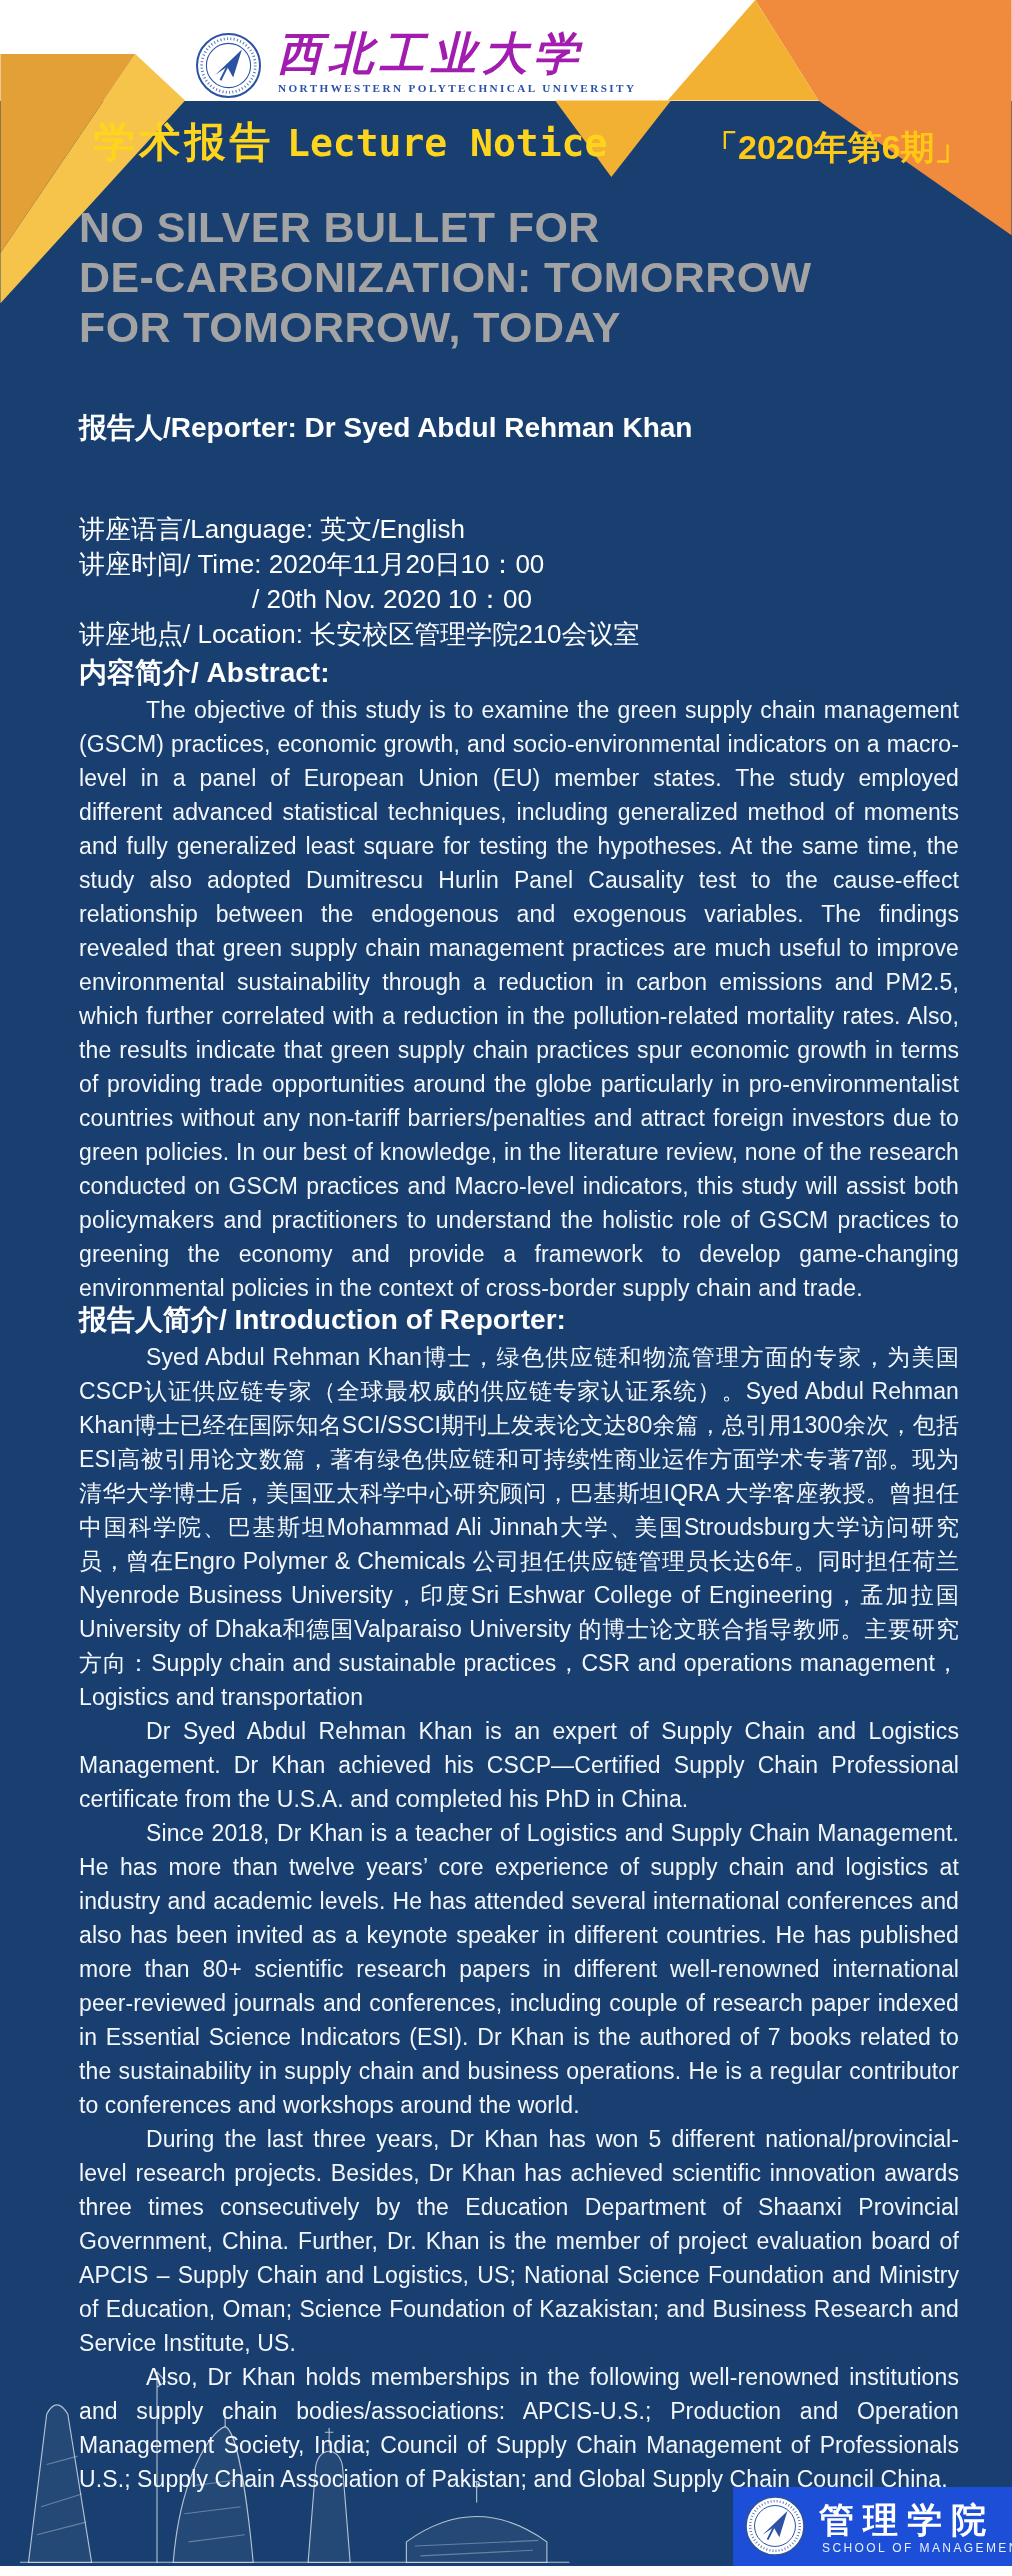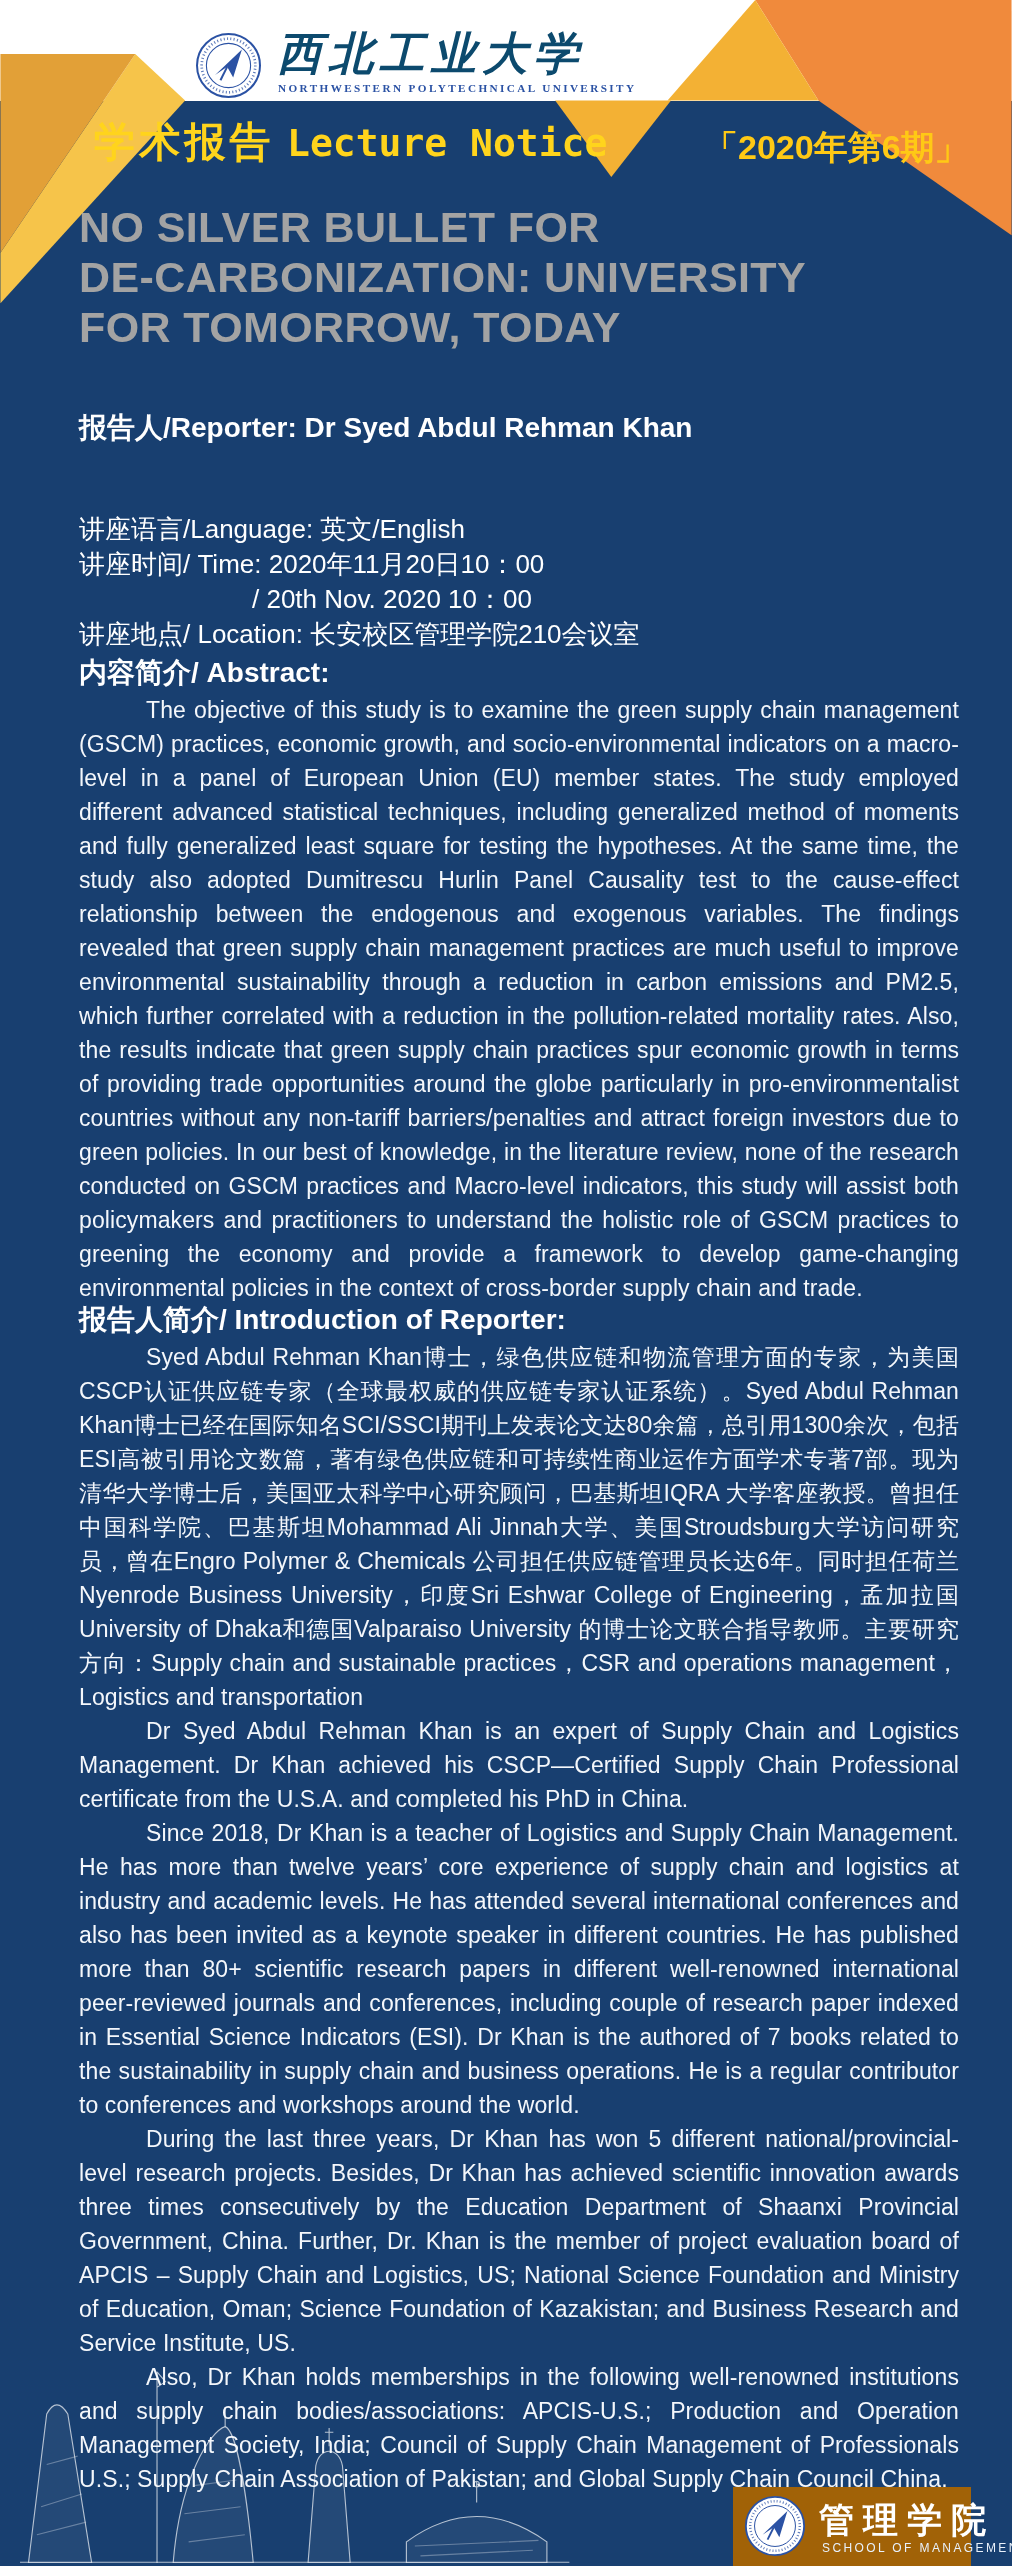--- a/index.html
+++ b/index.html
@@ -8,21 +8,21 @@
     background:#183F70; overflow:hidden;
     font-family:"Liberation Sans", sans-serif;
     -webkit-font-smoothing:antialiased;
   }
   
   .header { position:absolute; top:0; left:0; width:1012px; height:101px; background:#ffffff; }
   .logo-seal { position:absolute; left:195px; top:32px; width:67px; height:67px; }
   .univ-cn {
     position:absolute; left:277px; top:24px;
     font-size:45px; font-weight:bold; font-style:italic;
-    color:#0c4a6e; letter-spacing:6.3px; white-space:nowrap;
+    color:#a21caf; letter-spacing:6.3px; white-space:nowrap;
     font-family:"Liberation Serif", serif;
     text-align:center;
   }
   .univ-en {
     position:absolute; left:278px; top:82px;
     font-size:11.2px; font-weight:bold; color:#2B52A4;
     letter-spacing:2.4px; white-space:nowrap;
     font-family:"Liberation Serif", serif;
   }
   
@@ -67,22 +67,22 @@
     color:#F4F7FB; font-size:23px; line-height:34px;
     text-align:justify; letter-spacing:0.1px;
   }
   .abstract-p { top:693px; }
   .body-text p { margin:0; text-indent:67px; }
   .intro-h { top:1301px; }
   .intro-body { top:1340px; }
   
   .skyline { position:absolute; left:12.7px; bottom:12.7px; width:562px; height:232px; opacity:0.9; }
   .school-box {
-    position:absolute; left:733px; top:2487px; width:238px; height:79px;
-    background:#a16207;
+    position:absolute; left:733px; top:2487px; width:280px; height:79px;
+    background:#1d4ed8;
   }
   .school-seal { position:absolute; left:11.2px; top:8.4px; width:62px; height:62px; }
   .school-cn {
     position:absolute; left:86px; top:9.8px;
     color:#ffffff; font-size:35px; font-weight:bold; letter-spacing:9.1px; white-space:nowrap;
     font-family:"Liberation Serif", serif;
   }
   .school-en {
     position:absolute; left:89px; top:54px;
     color:#E9F1FB; font-size:12px; letter-spacing:2.4px; white-space:nowrap;
@@ -113,21 +113,21 @@
     <polygon points="1075,0 1165,143 950,143" fill="#F3B134"></polygon>
     <polygon points="790,143 955,143 870,252" fill="#F3B134"></polygon>
   </svg>
 
   <div class="banner-cn">学术报告</div>
   <div class="banner-en">Lecture Notice</div>
   <div class="banner-issue">「2020年第6期」</div>
 
   <div class="title">
     <div>NO SILVER BULLET FOR</div>
-    <div>DE-CARBONIZATION: UNIVERSITY</div>
+    <div>DE-CARBONIZATION: TOMORROW</div>
     <div>FOR TOMORROW, TODAY</div>
   </div>
 
   <div class="person">
     <div>报告人/Reporter: Dr Syed Abdul Rehman Khan</div>
   </div>
 
   <div class="details">
     <div>讲座语言/Language: 英文/English</div>
     <div>讲座时间/ Time:  2020年11月20日10：00</div>

